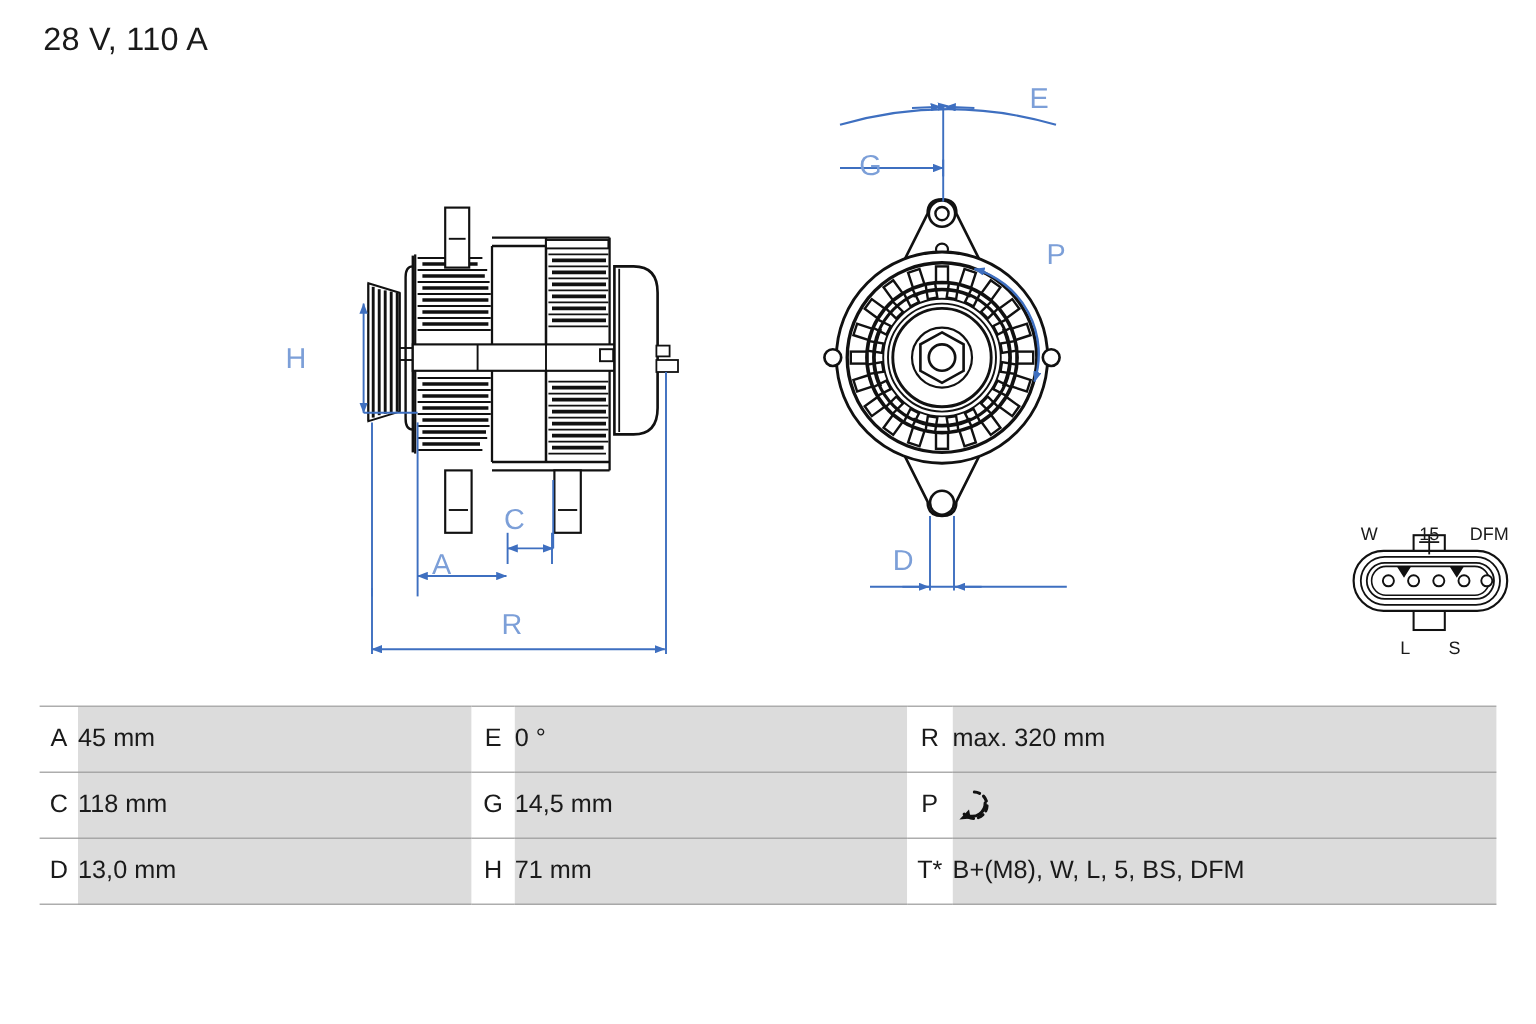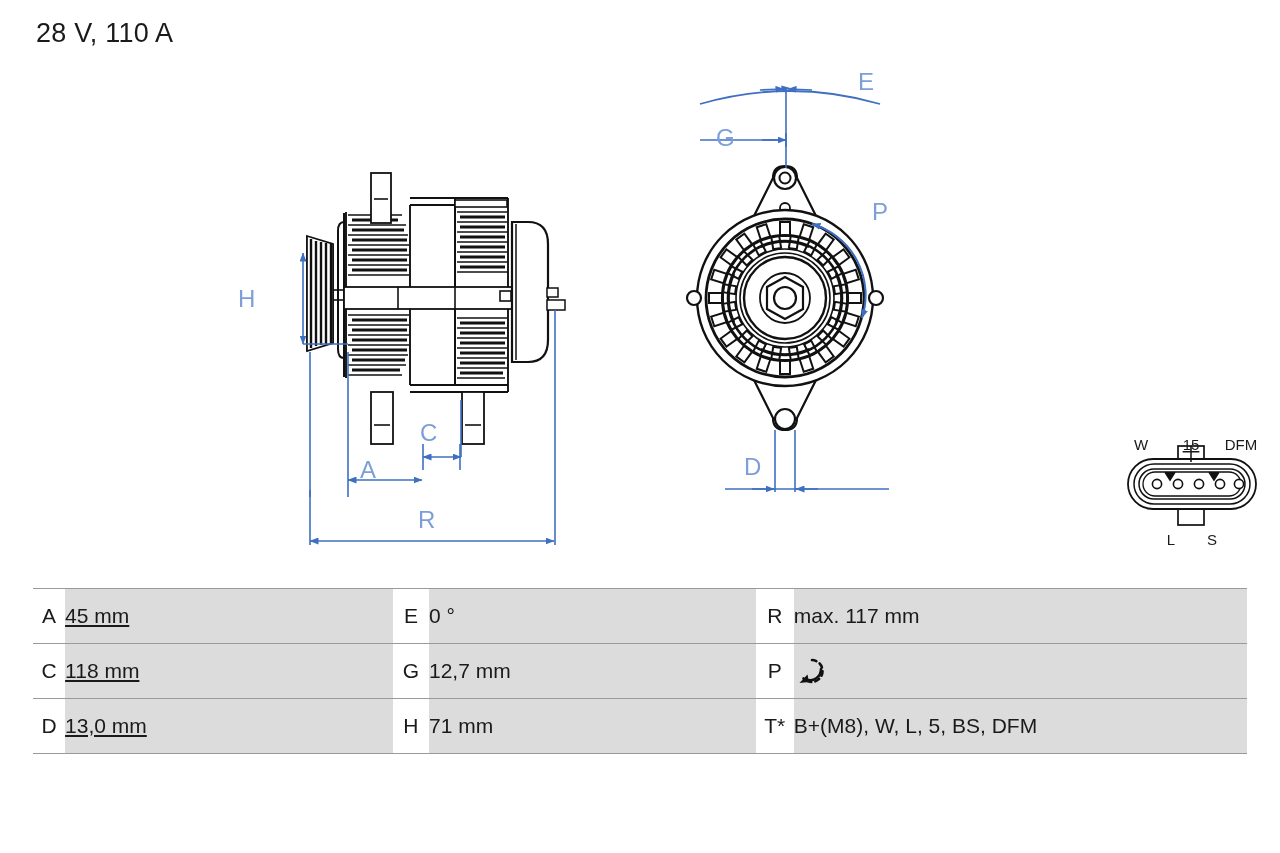--- a/index.html
+++ b/index.html
@@ -70,21 +70,21 @@
     padding: 0 7px;
     white-space: nowrap;
   }
   td.valcell {
     background: #dcdcdc;
     padding-left: 14px;
     white-space: nowrap;
   }
   
   .c-k1 { width: 32px; }
-  .c-v1 { width: 327px; text-decoration: underline; }
+  .c-v1 { width: 327px; }
   .c-k2 { width: 36px; }
   .c-v2 { width: 326px; }
   .c-k3 { width: 38px; }
   .c-v3 { width: 452px; }
 
   #footnote {
     margin-top: 7px;
     padding-left: 789px;
     font-size: 16px;
     color: #1a1a1a;
@@ -531,27 +531,27 @@
   <div id="tech-section">
 
     <table class="tdata">
       <tbody>
         <tr>
           <td class="keycell c-k1">A</td>
           <td class="valcell c-v1">45 mm</td>
           <td class="keycell c-k2">E</td>
           <td class="valcell c-v2">0 °</td>
           <td class="keycell c-k3">R</td>
-          <td class="valcell c-v3">max. 117 mm</td>
+          <td class="valcell c-v3">max. 320 mm</td>
         </tr>
         <tr>
           <td class="keycell c-k1">C</td>
           <td class="valcell c-v1">118 mm</td>
           <td class="keycell c-k2">G</td>
-          <td class="valcell c-v2">12,7 mm</td>
+          <td class="valcell c-v2">14,5 mm</td>
           <td class="keycell c-k3">P</td>
           <td class="valcell c-v3">
             <span class="rot-wrap">
               <svg width="34" height="32" viewBox="0 0 34 32">
                 <path d="M18,5 A11,11 0 1 1 9.5,23.5" stroke="#111" stroke-width="2.6" fill="none" stroke-linecap="round" stroke-dasharray="4.5 4"></path>
                 <path d="M27,14 A11,11 0 0 1 12,24.5" stroke="#111" stroke-width="2.6" fill="none" stroke-linecap="round"></path>
                 <path d="M13.5,19.5 L5.5,28 L15,27 Z" fill="#111"></path>
               </svg>
             </span>
           </td>

